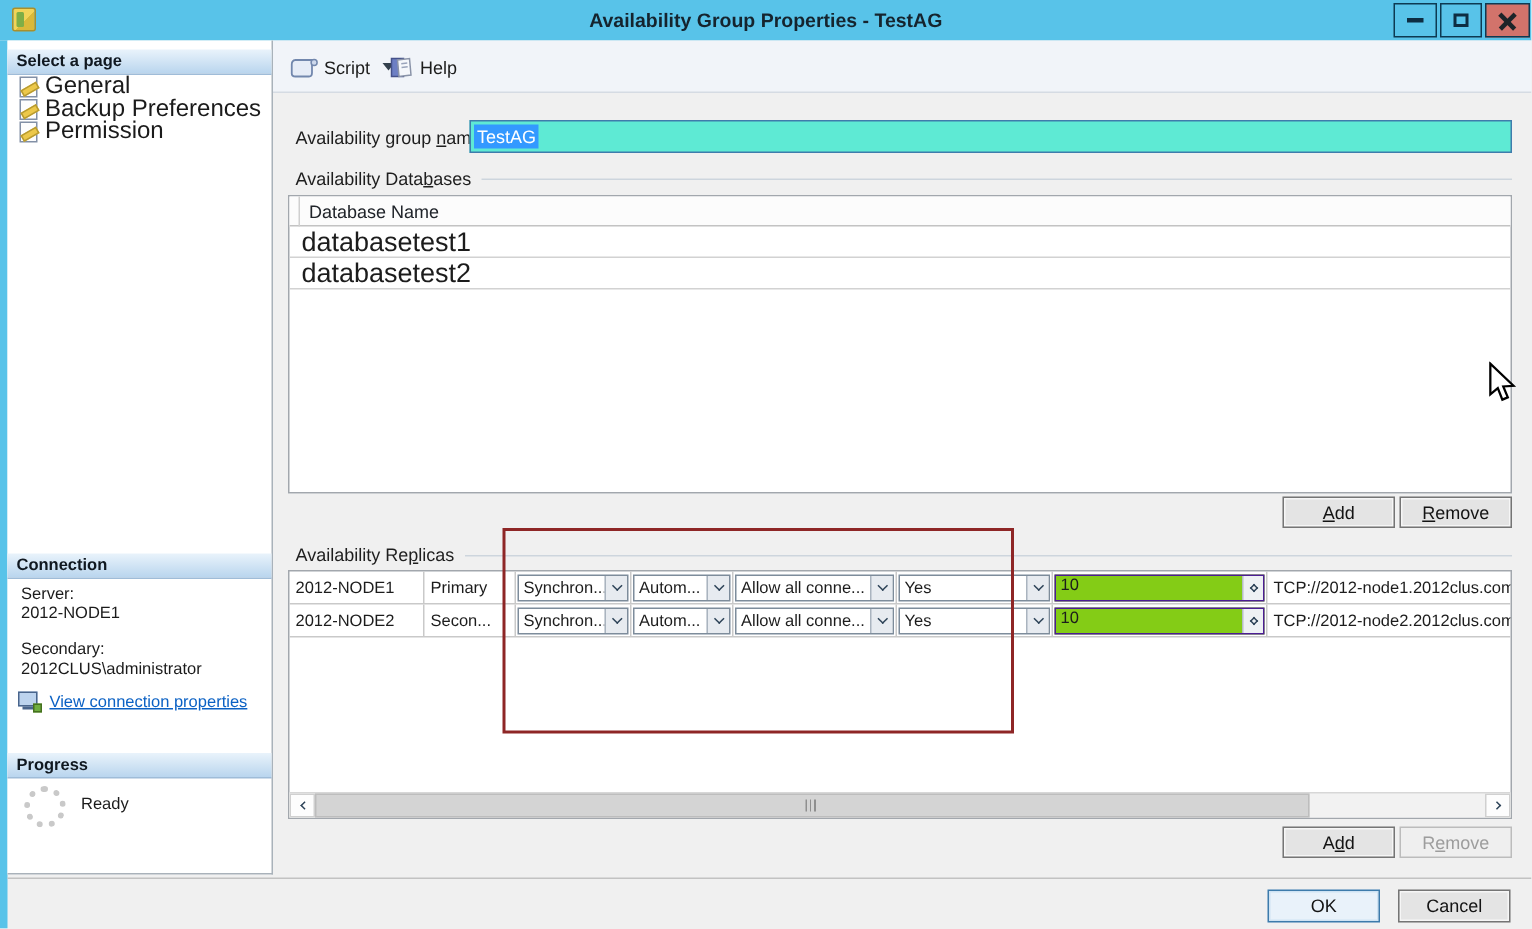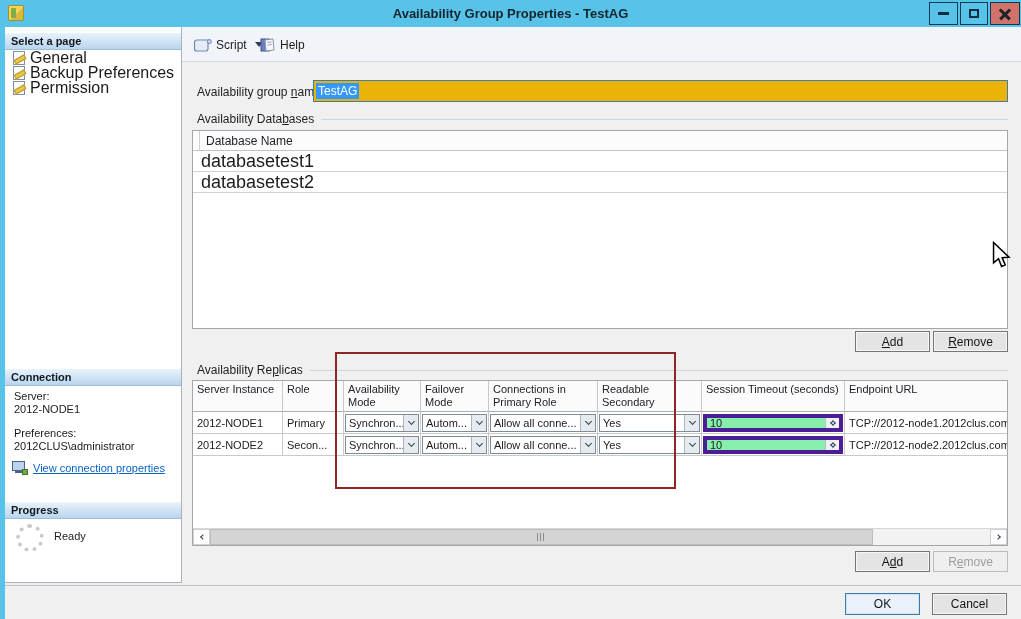--- a/index.html
+++ b/index.html
@@ -46,21 +46,21 @@
   .tool-script { left:190px; }
   .tool-help { left:256px; }
   .dd-arrow { width:0; height:0; border-left:4px solid transparent; border-right:4px solid transparent; border-top:5px solid #33404d; margin-left:4px; }
 
   
   .lbl { font-size:12px; color:#1e1e1e; white-space:nowrap; }
   .mn { text-decoration:underline; }
   .grp { display:flex; align-items:center; }
   .grp .line { flex:1; height:1px; background:#cdd5dd; margin-left:7px; }
 
-  .ag-input { left:313px; top:80px; width:695px; height:22px; background:#eab308; border:1px solid #3f7cac; display:flex; align-items:center; padding-left:2px; }
+  .ag-input { left:313px; top:80px; width:695px; height:22px; background:#5eead4; border:1px solid #3f7cac; display:flex; align-items:center; padding-left:2px; }
   .ag-sel { background:#3399ff; color:#fff; font-size:12px; padding:1px 2px; }
 
   
   .db-grid { left:192px; top:130px; width:816px; height:199px; background:#fff; border:1px solid #a2a7ad; }
   .db-head { display:flex; align-items:center; height:20px; border-bottom:1px solid #c3c3c3; background:#fcfcfc; font-size:12px; color:#20242a; }
   .db-head::before { content:""; width:6px; height:20px; border-right:1px solid #d0d0d0; margin-right:6px; }
   .db-row { height:21px; display:flex; align-items:center; border-bottom:1px solid #d2d2d2; font-size:18px; color:#1c1c1c; padding-left:8px; }
 
   
   .btn { width:75px; height:21px; background:#e4e4e4; border:1px solid #757575; box-shadow:inset 0 0 0 1px #f6f6f6; font-size:12px; color:#141414; text-align:center; line-height:18px; cursor:default; }
@@ -79,21 +79,21 @@
   .cell-pad0 { padding:1px; }
   .combo { flex:1; height:18px; background:#fff; border:1px solid #7d8c9b; display:flex; align-items:center; overflow:hidden; }
   .combo-text { flex:1; font-size:11px; padding-left:3px; white-space:nowrap; overflow:hidden; }
   .combo-btn { width:15px; height:100%; background:#e7ebf0; border-left:1px solid #aab4bf; display:flex; align-items:center; justify-content:center; flex:0 0 auto; }
   .chv { display:inline-block; width:5px; height:5px; border:solid #2c4257; border-width:0 0 1.5px 1.5px; }
   .chv.down { transform:rotate(-45deg); margin-top:-2px; }
   .chv.up { transform:rotate(135deg); margin-bottom:-2px; }
   .chv.sm { width:4px; height:4px; }
   .chv.left { transform:rotate(45deg); margin-left:2px; }
   .chv.right { transform:rotate(-135deg); margin-right:2px; }
-  .spin-wrap { flex:1; height:18px; border:4px solid #4c1d95; background:#86efac; display:flex; align-items:center; }
+  .spin-wrap { flex:1; height:18px; border:1px solid #4c1d95; background:#84cc16; display:flex; align-items:flex-start; }
   .spin-txt { flex:1; font-size:11px; padding-left:3px; }
   .spin-btn { width:14px; height:100%; background:#eef1f4; border-left:1px solid #b6bec6; display:flex; flex-direction:column; align-items:center; justify-content:center; flex:0 0 auto; }
 
   
   .hscroll { position:absolute; left:0; bottom:0; width:814px; height:17px; background:#f2f2f2; border-top:1px solid #d7d7d7; display:flex; }
   .sb-btn { width:17px; height:16px; background:#fdfdfd; border:1px solid #d0d0d0; display:flex; align-items:center; justify-content:center; flex:0 0 auto; }
   .sb-thumb { width:663px; height:16px; background:#d4d4d4; border:1px solid #bdbdbd; display:flex; align-items:center; justify-content:center; flex:0 0 auto; }
   .sb-grip { width:9px; height:8px; background:repeating-linear-gradient(90deg,#8f8f8f 0 1px,transparent 1px 3px); }
   .sb-track { flex:1; }
 
@@ -133,21 +133,21 @@
   <span class="side-label">Backup Preferences</span>
 </div>
 <div class="abs side-item" style="top:80px;">
   <span class="page-icon"></span>
   <span class="side-label">Permission</span>
 </div>
 
 <div class="abs pane-header" style="top:369px;">Connection</div>
 <div class="abs side-text" style="left:14px; top:390px;">Server:</div>
 <div class="abs side-text" style="left:14px; top:403px;">2012-NODE1</div>
-<div class="abs side-text" style="left:14px; top:427px;">Preferences:</div>
+<div class="abs side-text" style="left:14px; top:427px;">Secondary:</div>
 <div class="abs side-text" style="left:14px; top:440px;text-align:right;">2012CLUS\administrator</div>
 <div class="abs link-row" style="left:12px; top:461px;">
   <span class="conn-icon">
       <span class="mon"></span>
       <span class="base"></span>
       <span class="grn"></span>
     </span>
   <span class="link-text">View connection properties</span>
 </div>
 
@@ -192,30 +192,20 @@
 
 <button class="abs btn" style="left:855px; top:331px;"><span class="mn">A</span><span>dd</span></button>
 <button class="abs btn" style="left:933px; top:331px;"><span class="mn">R</span><span>emove</span></button>
 
 <div class="abs grp" style="left:197px; top:363px; width:811px;">
   <span class="lbl"><span>Availability Re</span><span class="mn">p</span><span>licas</span></span>
   <span class="line"></span>
 </div>
 
 <div class="abs rep-grid">
-  <div class="rg-header">
-    <div class="rg-h c-srv">Server Instance</div>
-    <div class="rg-h c-role">Role</div>
-    <div class="rg-h c-am">Availability Mode</div>
-    <div class="rg-h c-fm">Failover Mode</div>
-    <div class="rg-h c-conn">Connections in Primary Role</div>
-    <div class="rg-h c-rs">Readable Secondary</div>
-    <div class="rg-h c-st">Session Timeout (seconds)</div>
-    <div class="rg-h c-ep">Endpoint URL</div>
-  </div>
 
   <div class="rg-row">
     <div class="rg-c c-srv">2012-NODE1</div>
     <div class="rg-c c-role">Primary</div>
     <div class="rg-c c-am cell-pad0">
       <div class="combo">
           <span class="combo-text">Synchron...</span>
           <span class="combo-btn">
             <i class="chv down"></i>
           </span>

